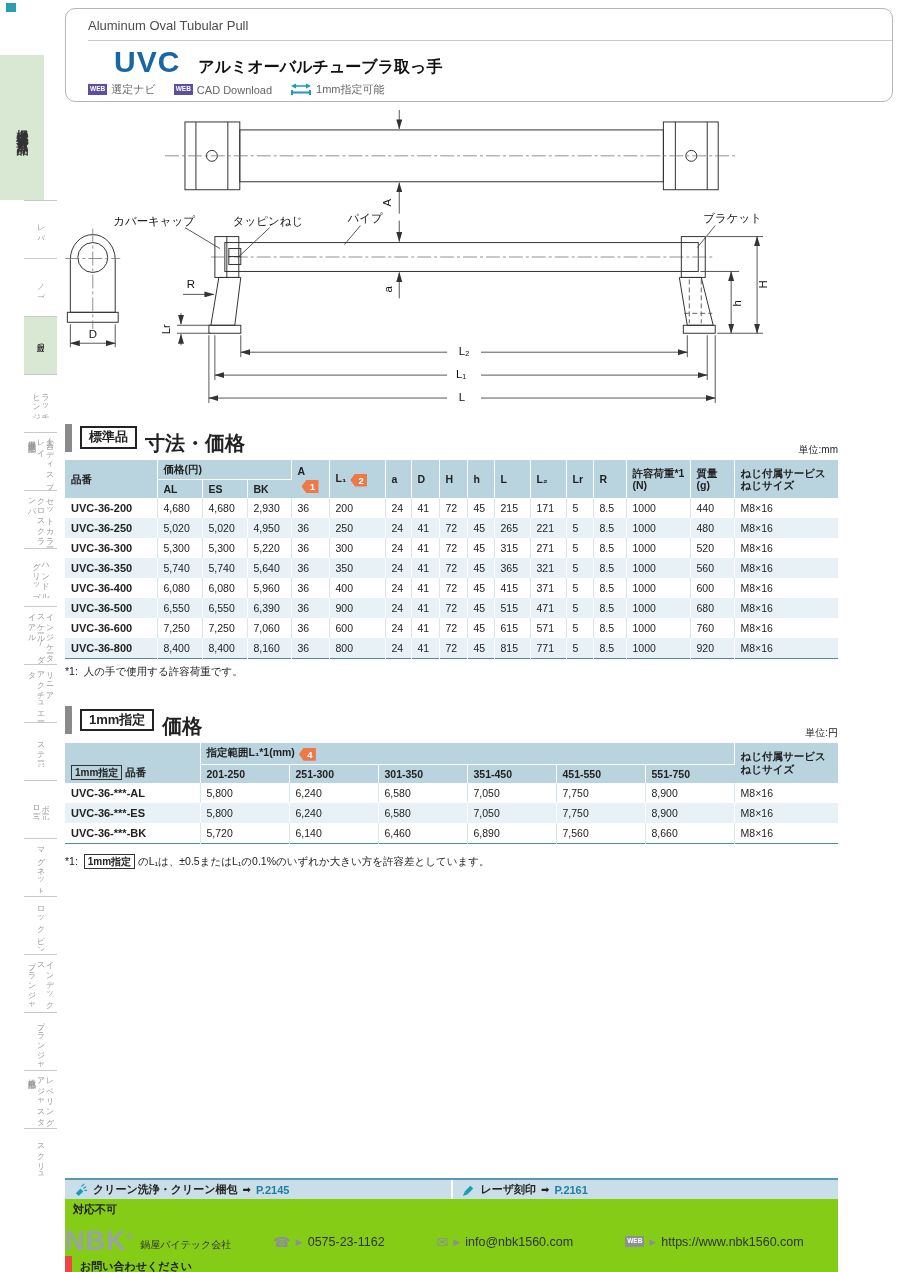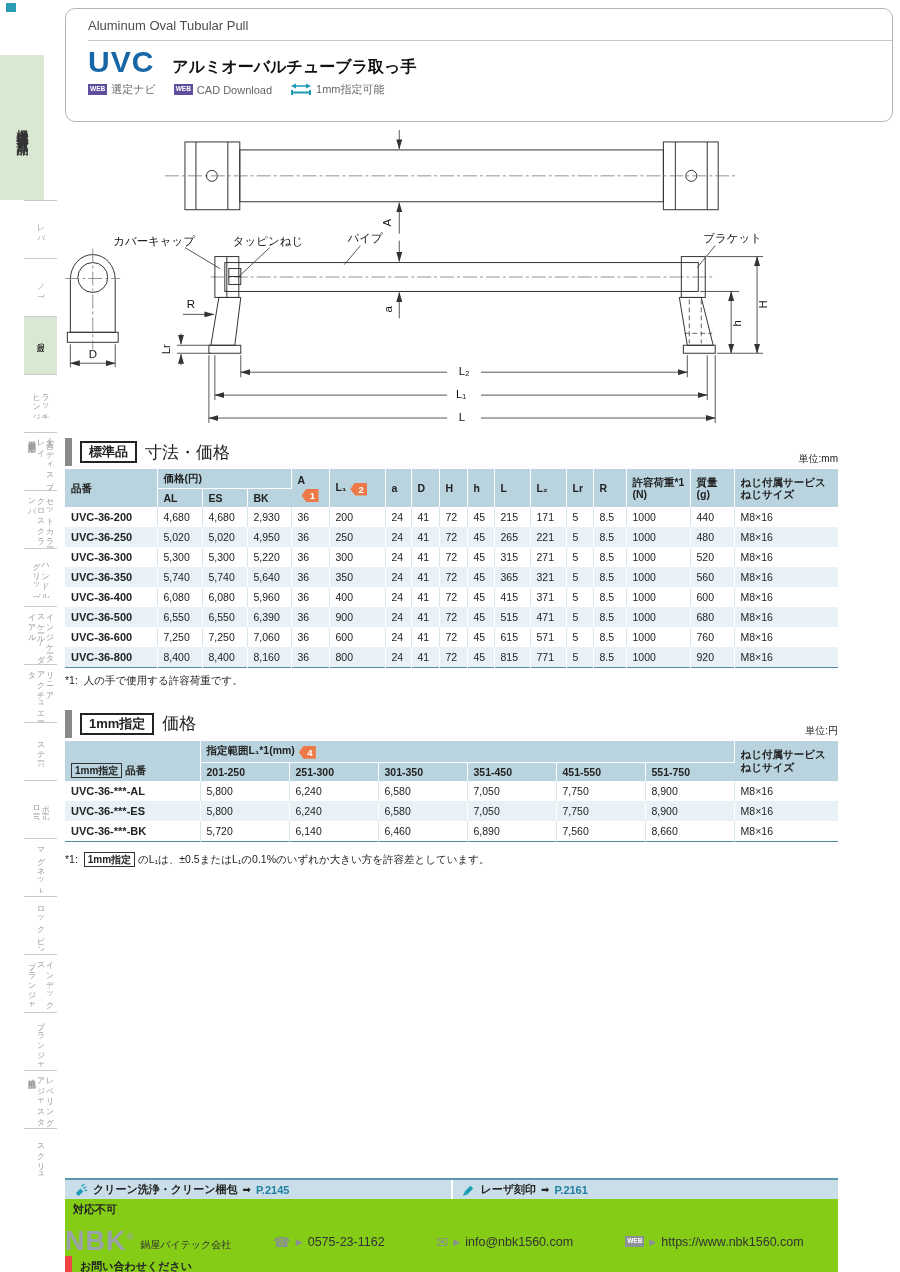--- a/index.html
+++ b/index.html
@@ -16,43 +16,43 @@
     display:flex; align-items:center; justify-content:center; }
   .side-lines { writing-mode:vertical-rl; text-orientation:upright; font-size:8px; color:#999; letter-spacing:1px; max-height:56px; overflow:hidden; }
   .side-line { display:block; line-height:9px; }
   .side-item.active { background:#d9e8d2; }
   .side-item.active .side-lines { color:#222; font-weight:bold; }
   .pageno { position:absolute; left:10px; top:1282px; font-size:19px; color:#be185d; letter-spacing:1px; }
 
   
   main { position:absolute; left:65px; top:0; width:828px; }
 
-  .card { margin-top:8px; height:114px; border:1px solid #b5b5b5; border-radius:10px; padding-left:22px; overflow:hidden; }
+  .card { margin-top:8px; height:94px; border:1px solid #b5b5b5; border-radius:10px; padding-left:22px; overflow:hidden; }
   .eyebrow { padding-top:9px; font-size:13px; color:#4d4d4d; }
   .card-rule { border-top:1px solid #c9c9c9; margin-top:7px; margin-right:0; }
-  .title-row { display:flex; align-items:baseline; margin-top:4px; }
+  .title-row { display:flex; align-items:baseline; margin-top:4px;margin-left:26px; }
   .series { font-size:30px; font-weight:bold; color:#1766a6; letter-spacing:1px; }
   .jp-title { font-size:16px; font-weight:bold; color:#111; margin-left:18px; }
   .badges { display:flex; align-items:center; gap:18px; margin-top:3px; font-size:11px; color:#666; }
   .badge { display:flex; align-items:center; gap:4px; }
   .webicon { display:inline-block; background:#5f4d9e; color:#fff; font-size:6.5px; font-weight:bold; padding:1px 2px 0; line-height:1.2; text-align:center; }
   .webicon::after { content:""; display:block; width:6px; height:2px; background:#5f4d9e; margin:1px auto 0; }
   .webicon.gray { background:#8a9096; } .webicon.gray::after { background:#8a9096; }
 
   .drawing { display:block; width:828px; height:302px; margin-top:6px; }
   .cl { stroke:#777; stroke-width:0.8; stroke-dasharray:14 3 3 3; }
   .hid { stroke:#555; stroke-width:0.9; stroke-dasharray:5 3; }
   .dim { stroke:#444; stroke-width:0.9; }
   .drawing text { fill:#111; font-size:11.5px; stroke:none; font-family:"Liberation Sans","DejaVu Sans",sans-serif; }
 
   .sec-head { display:flex; align-items:flex-end; justify-content:space-between; width:773px; margin-top:8px; }
   .sec-left { display:flex; align-items:center; }
   .sec-bar { width:7px; height:28px; background:#8a8a8a; margin-right:8px; }
   .sec-box { border:2px solid #222; padding:2px 7px; font-weight:bold; font-size:13px; line-height:1.1; }
-  .sec-title { font-size:17px; font-weight:normal; margin-left:8px; }
+  .sec-title { font-size:20px; font-weight:bold; margin-left:8px;margin-top:12px; }
   .unit { font-size:10px; color:#222; }
 
   table { border-collapse:collapse; table-layout:fixed; width:773px; margin-top:3px; border-bottom:1px solid #4f8ca3; }
   thead th { background:#b9d4df; font-size:10.5px; font-weight:bold; text-align:left; padding:3px 4px 3px 6px;
     border-right:1px solid #fff; vertical-align:middle; line-height:1.2; }
   thead tr.subhead th { border-top:1px solid #fff; }
   tbody th, tbody td { font-size:10.5px; text-align:left; padding:3px 4px 3px 6px; border-right:1px solid #d8e6ee; height:20px; }
   tbody th { font-weight:bold; font-size:11px; white-space:nowrap; }
   tbody tr.alt td, tbody tr.alt th { background:#e7f1f6; }
   tbody tr.alt td, tbody tr.alt th { border-right-color:#fff; }

